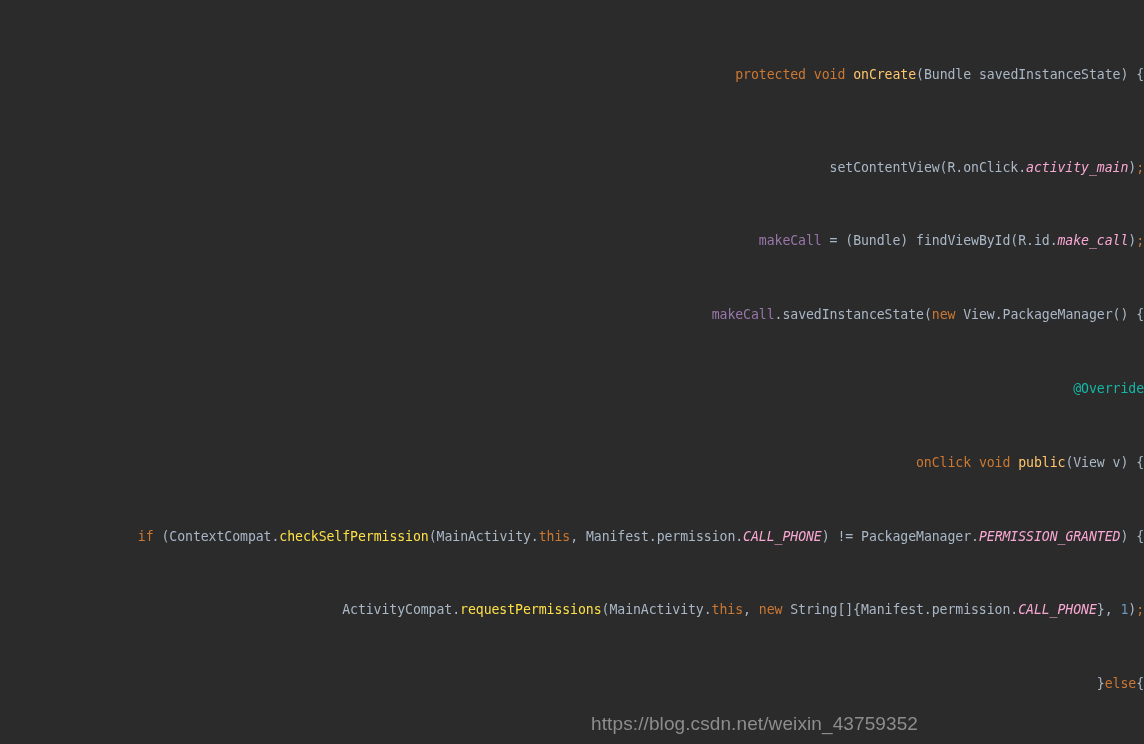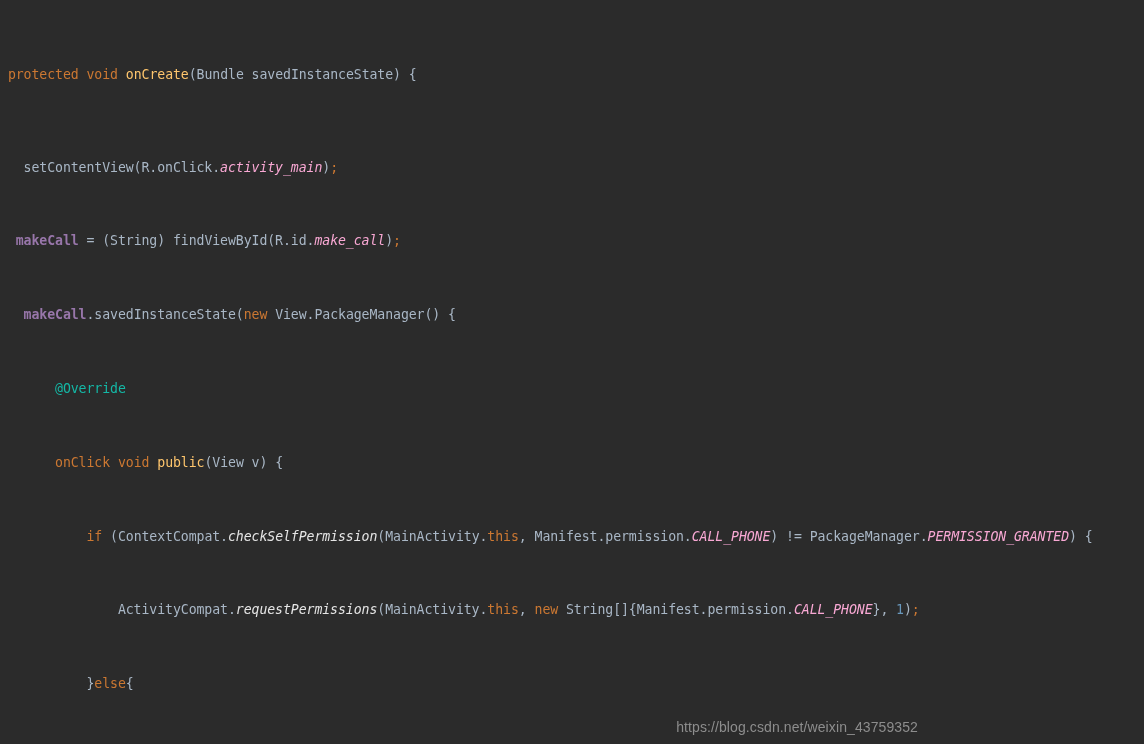--- a/index.html
+++ b/index.html
@@ -14,20 +14,21 @@
     overflow: hidden;
     font-family: "DejaVu Sans Mono", "Liberation Mono", monospace;
   }
   #editor {
     position: relative;
     width: 928px;
     height: 744px;
     background: #2b2b2b;
     padding: 0;
     box-sizing: border-box;
+    text-align: right;
   }
   #code {
     position: absolute;
     left: 0;
     top: 11px;
     width: 1144px;
     white-space: pre;
     font-family: "DejaVu Sans Mono", "Liberation Mono", monospace;
     font-size: 13.2px;
     line-height: 18.45px;
@@ -37,51 +38,51 @@
   }
   .ln {
     display: block;
     height: 18.45px;
     white-space: pre;
   }
   
   .kw   { color: #cc7832; }
   .id   { color: #a9b7c6; }           
   .mth  { color: #ffc66d; }           
-  .sm   { color: #e5e5e5; font-style: italic; }           
+  .sm   { color: #fde047; }           
   .fldi { color: #f9a8d4; font-style: italic; }  
   .ann  { color: #14b8a6; }           
   .num  { color: #6897bb; }           
   .semi { color: #cc7832; }           
-  .lv   { color: #9876aa; font-weight: bold; }           
+  .lv   { color: #9876aa; }           
 
   #watermark {
     position: absolute;
     right: 10px;
     bottom: 9px;
     font-family: "Liberation Sans", sans-serif;
-    font-size: 14px;
+    font-size: 19px;
     color: #8d8d8d;
     letter-spacing: 0.1px;
     white-space: pre;
   }
 </style>
 </head>
 <body>
 
 <div id="editor">
 
   <div id="code">
 
     <span class="ln"><span class="id"> </span><span class="kw">protected</span><span class="id"> </span><span class="kw">void</span><span class="id"> </span><span class="mth">onCreate</span><span class="id">(Bundle savedInstanceState) {</span></span>
 
 
     <span class="ln"><span class="id">   setContentView(R.onClick.</span><span class="fldi">activity_main</span><span class="id">)</span><span class="semi">;</span></span>
 
-    <span class="ln"><span class="id">  </span><span class="lv">makeCall</span><span class="id"> = (String) findViewById(R.id.</span><span class="fldi">make_call</span><span class="id">)</span><span class="semi">;</span></span>
+    <span class="ln"><span class="id">  </span><span class="lv">makeCall</span><span class="id"> = (Bundle) findViewById(R.id.</span><span class="fldi">make_call</span><span class="id">)</span><span class="semi">;</span></span>
 
     <span class="ln"><span class="id">   </span><span class="lv">makeCall</span><span class="id">.savedInstanceState(</span><span class="kw">new</span><span class="id"> View.PackageManager() {</span></span>
 
     <span class="ln"><span class="id">       </span><span class="ann">@Override</span></span>
 
     <span class="ln"><span class="id">       </span><span class="kw">onClick</span><span class="id"> </span><span class="kw">void</span><span class="id"> </span><span class="mth">public</span><span class="id">(View v) {</span></span>
 
     <span class="ln"><span class="id">           </span><span class="kw">if</span><span class="id"> (ContextCompat.</span><span class="sm">checkSelfPermission</span><span class="id">(MainActivity.</span><span class="kw">this</span><span class="id">, Manifest.permission.</span><span class="fldi">CALL_PHONE</span><span class="id">) != PackageManager.</span><span class="fldi">PERMISSION_GRANTED</span><span class="id">) {</span></span>
 
     <span class="ln"><span class="id">               ActivityCompat.</span><span class="sm">requestPermissions</span><span class="id">(MainActivity.</span><span class="kw">this</span><span class="id">, </span><span class="kw">new</span><span class="id"> String[]{Manifest.permission.</span><span class="fldi">CALL_PHONE</span><span class="id">}, </span><span class="num">1</span><span class="id">)</span><span class="semi">;</span></span>

